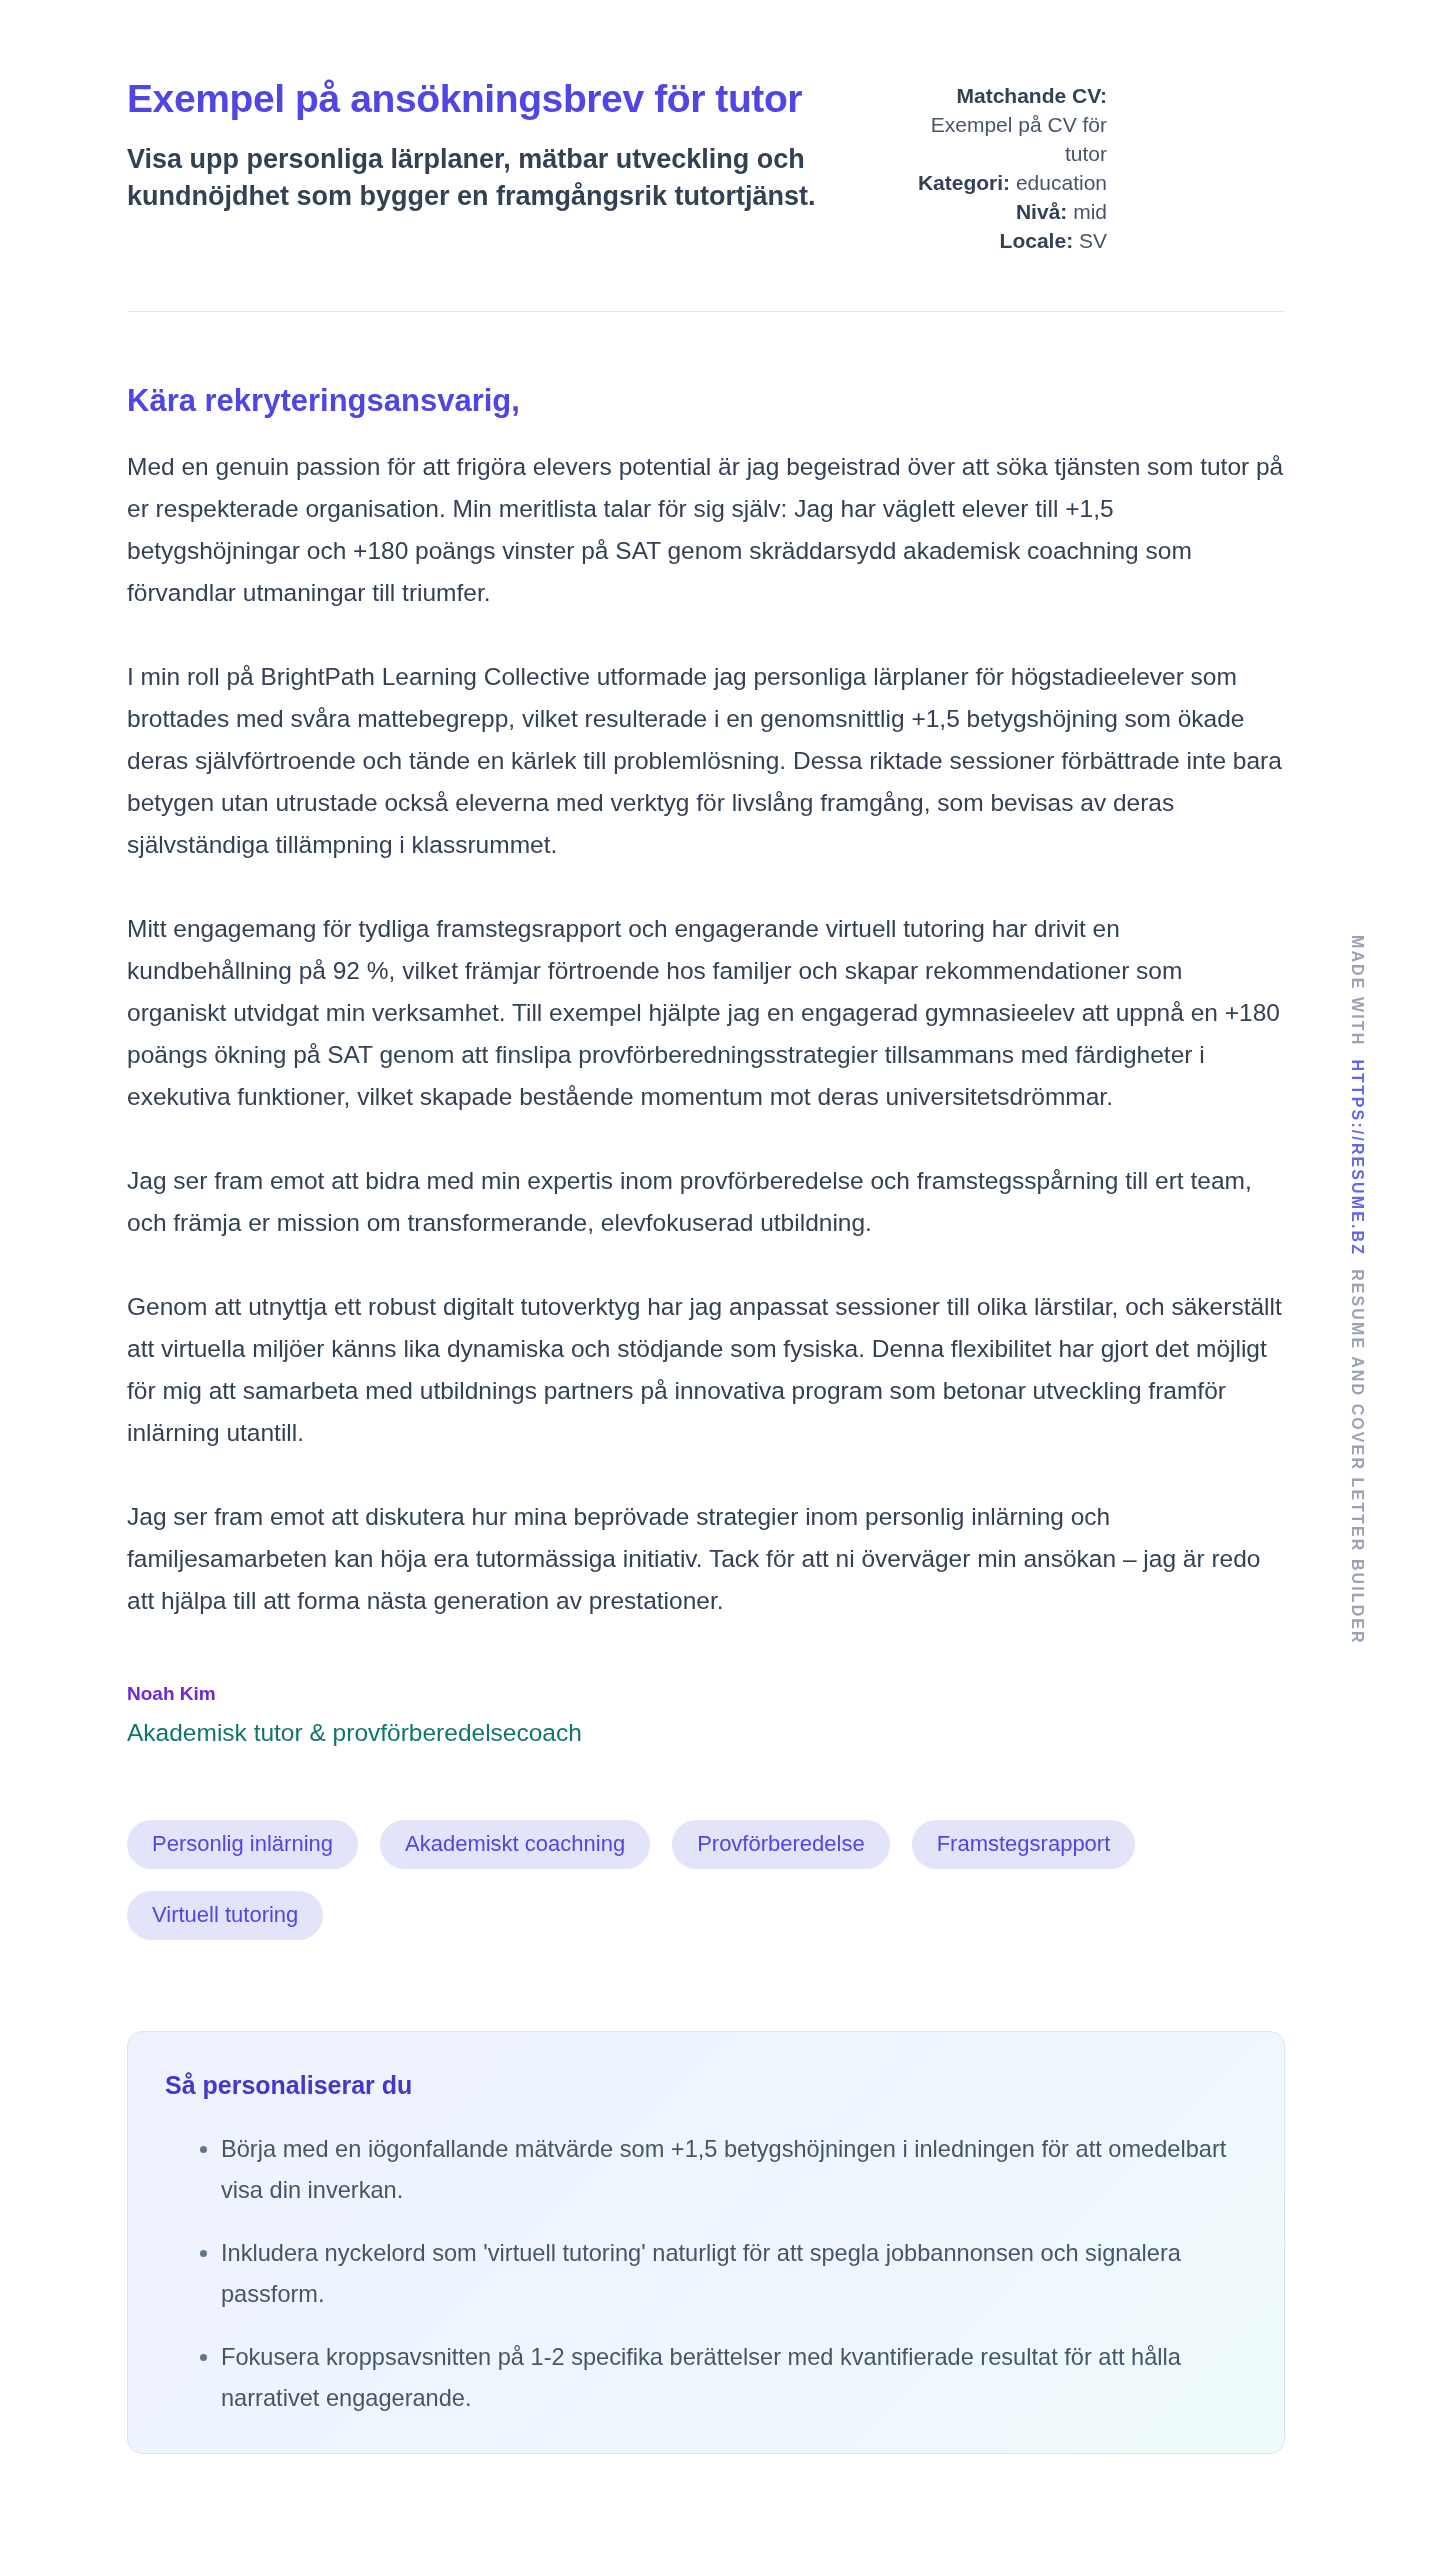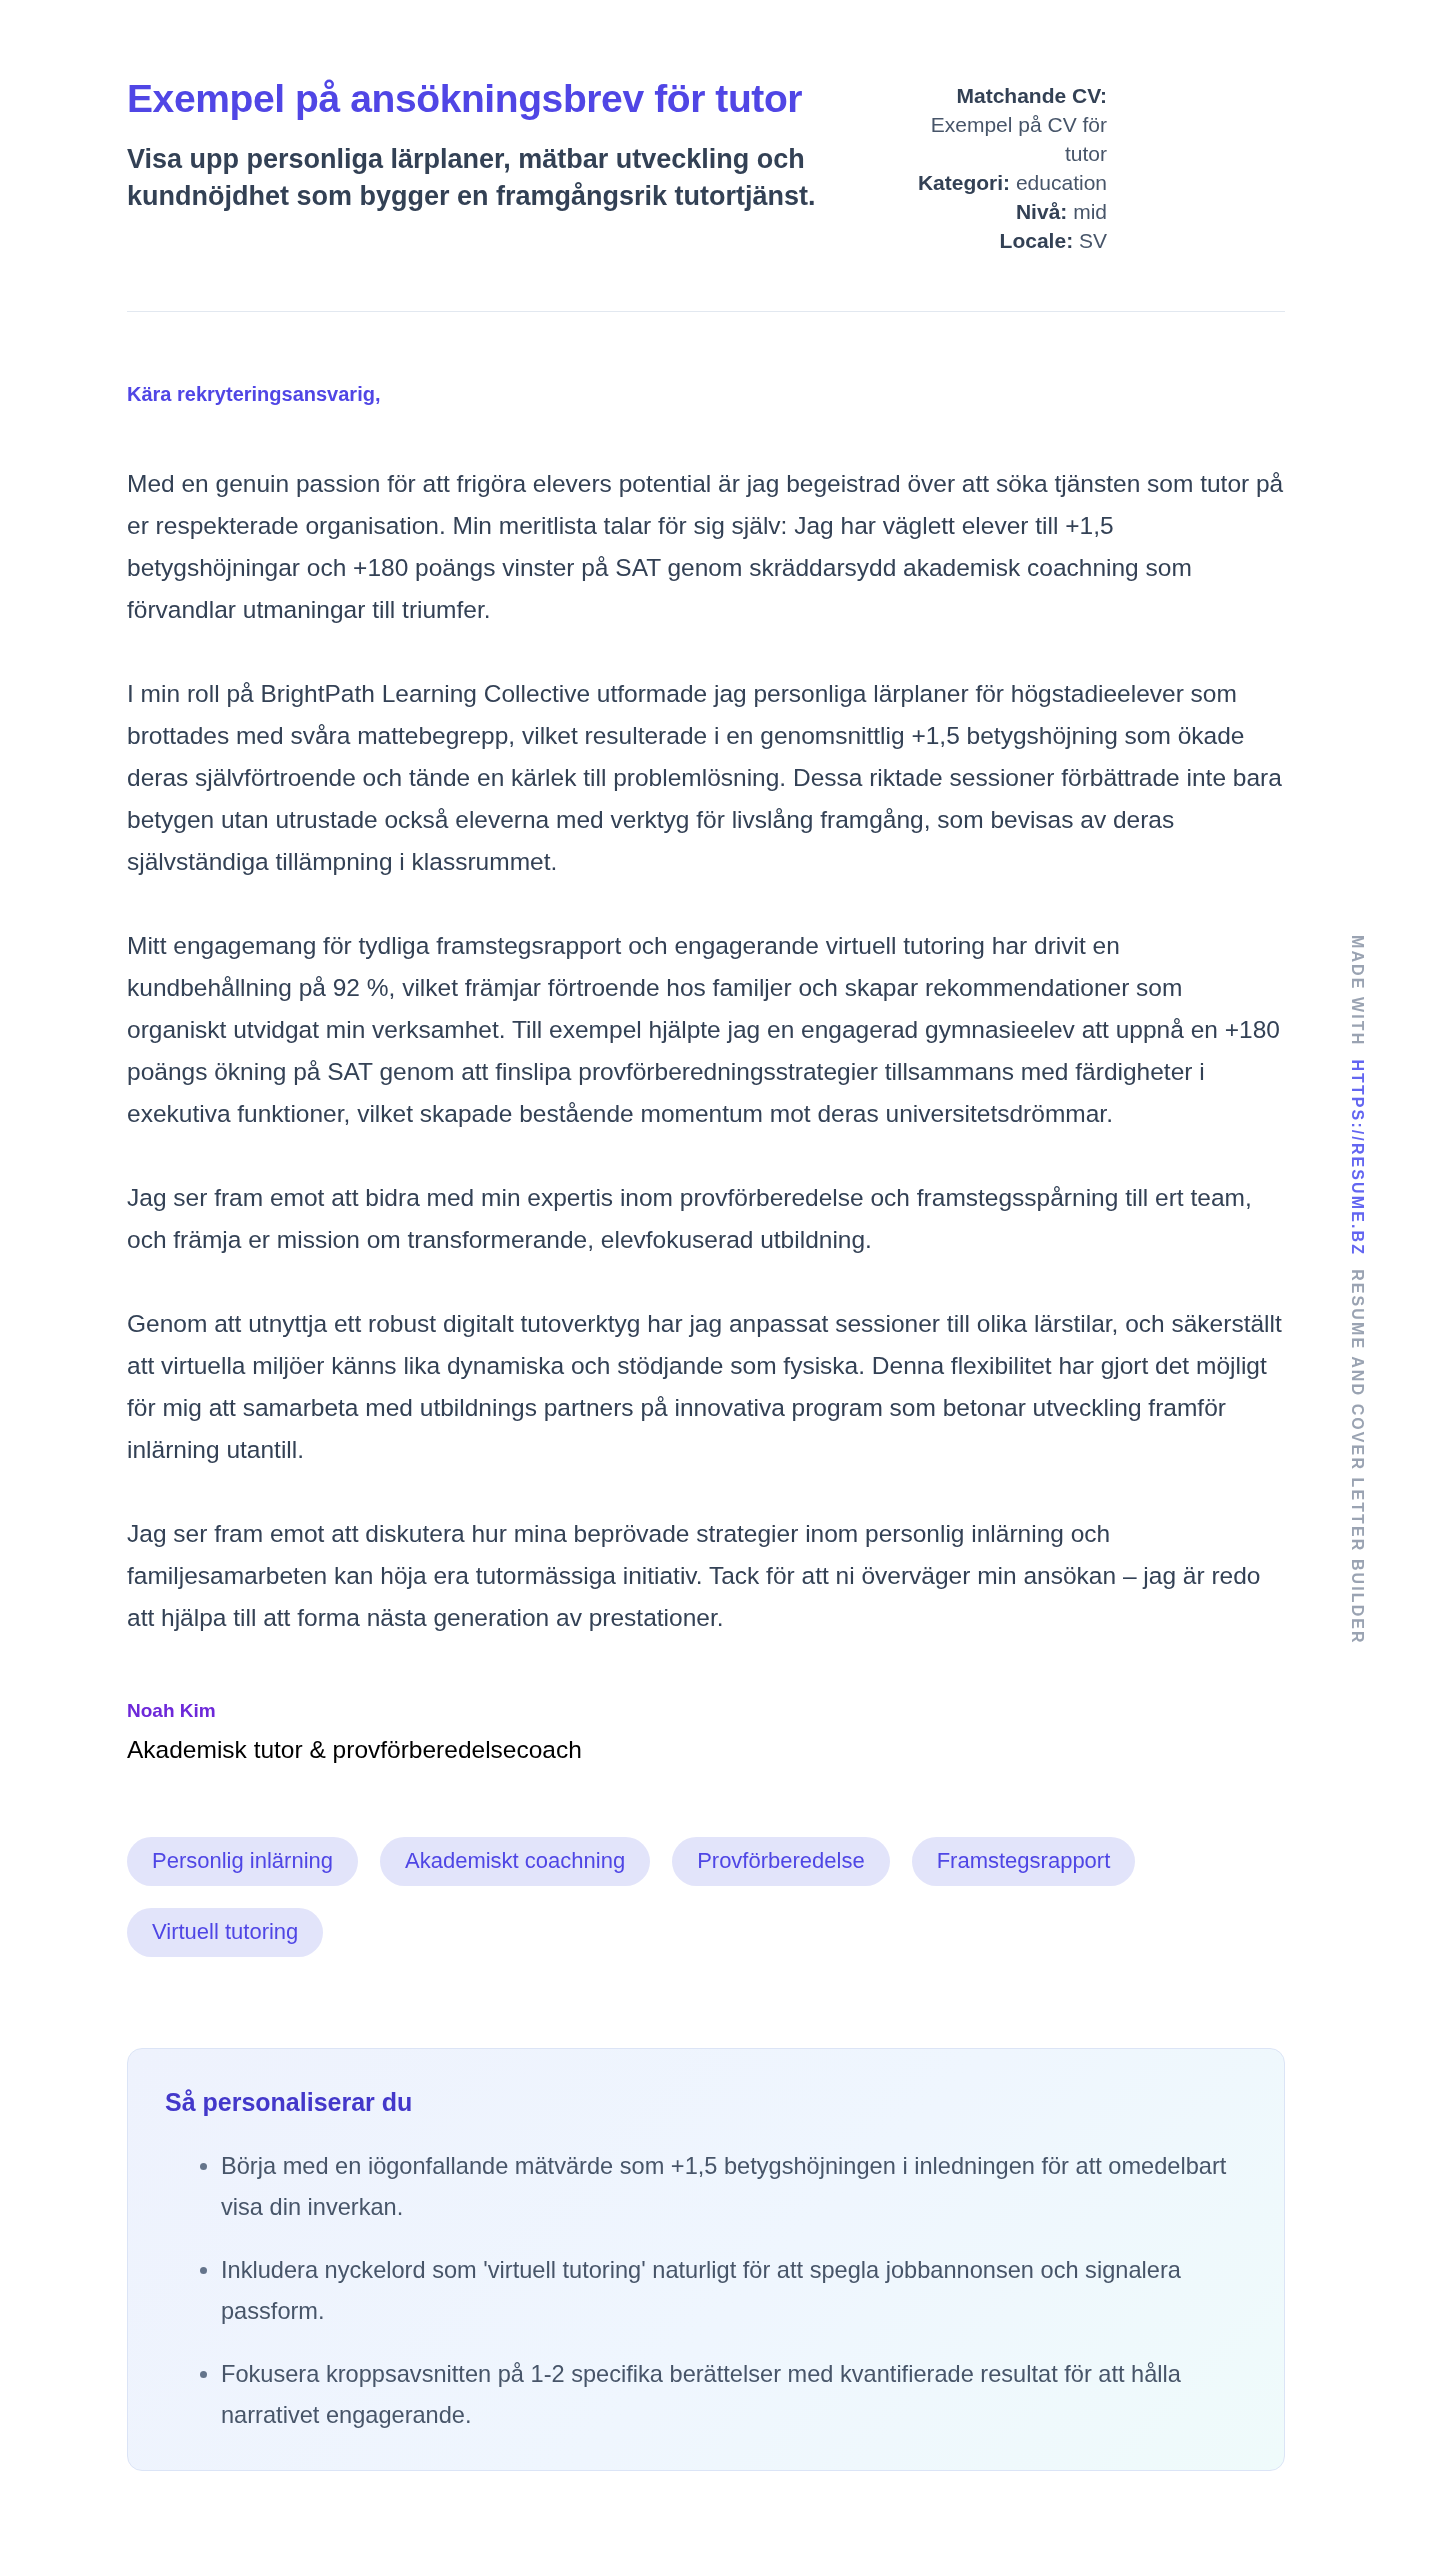--- a/index.html
+++ b/index.html
@@ -52,42 +52,42 @@
   .meta-line { white-space: nowrap; }
 
   .divider {
     border: none;
     border-top: 1.7px solid #e2e8f0;
     margin: 56px 0 0 0;
   }
 
   
   .greeting {
-    margin: 71px 0 57px 0;
-    font-size: 20px;
+    margin: 71px 0 27px 0;
+    font-size: 31px;
     font-weight: 700;
     color: #5046e5;
   }
   .letter p.body-para {
     margin: 0 0 42px 0;
     font-size: 24.5px;
     line-height: 42px;
     color: #334155;
     max-width: 1161px;
   }
   .signature-name {
     margin: 61px 0 0 0;
     font-size: 19px;
     font-weight: 700;
     color: #6d28d9;
   }
   .signature-role {
     margin: 13.5px 0 0 0;
     font-size: 24.5px;
-    color: #000000;
+    color: #0f766e;
   }
 
   
   .tags {
     margin-top: 73px;
     display: flex;
     flex-wrap: wrap;
     gap: 22px;
   }
   .tag {

